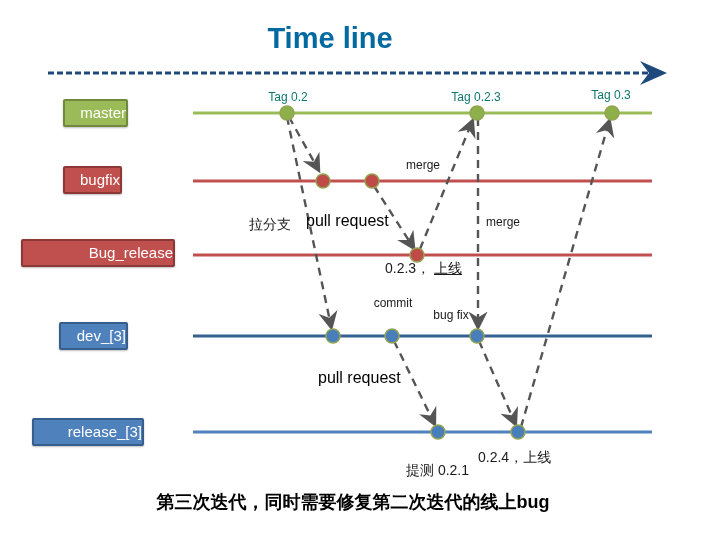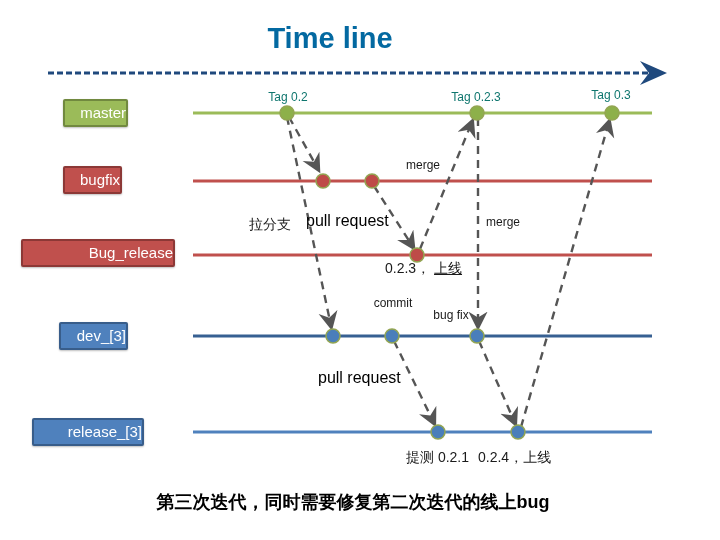--- a/index.html
+++ b/index.html
@@ -94,16 +94,16 @@
 <div class="abs small-label" style="left:486px;top:215px;">merge</div>
 
 <div class="abs cjk-label" style="left:385px;top:260px;">
   <span>0.2.3，</span>
   <span class="underlined">上线</span>
 </div>
 
 <div class="abs small-label" style="left:393px;top:296px;transform:translateX(-50%);">commit</div>
 <div class="abs small-label" style="left:451px;top:308px;transform:translateX(-50%);">bug fix</div>
 <div class="abs pr-label" style="left:318px;top:369px;">pull request</div>
-<div class="abs cjk-label" style="left:406px;top:449px;">提测  0.2.1</div>
+<div class="abs cjk-label" style="left:406px;top:462px;">提测  0.2.1</div>
 <div class="abs cjk-label" style="left:478px;top:449px;">0.2.4，上线</div>
 
 <div class="abs caption">第三次迭代，同时需要修复第二次迭代的线上bug</div>
 
 </body></html>

